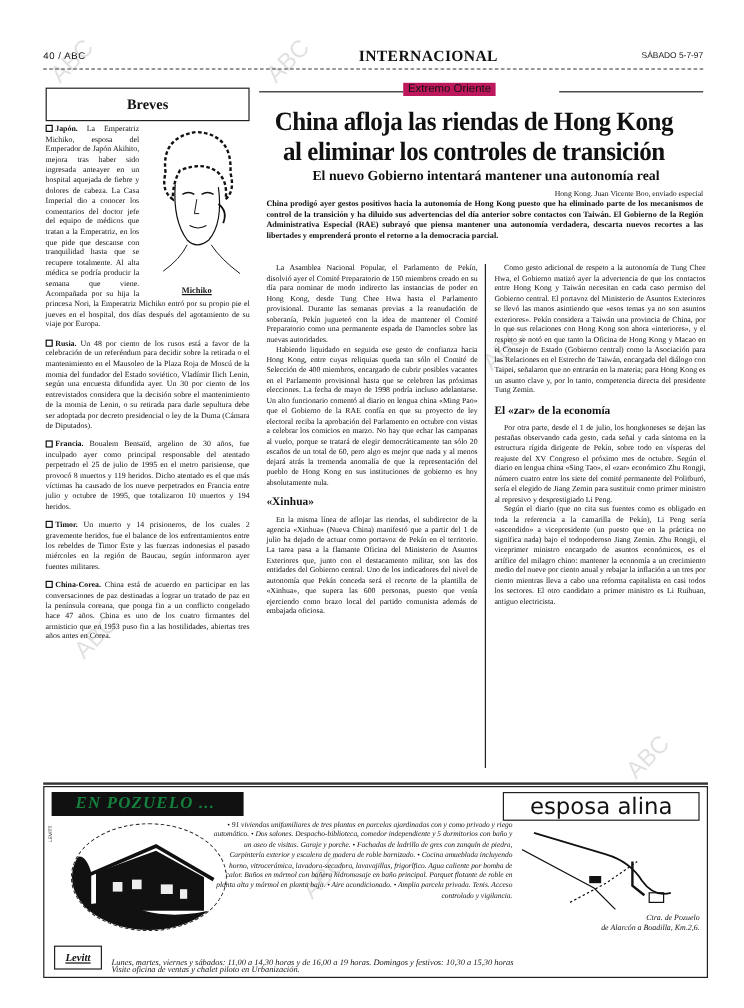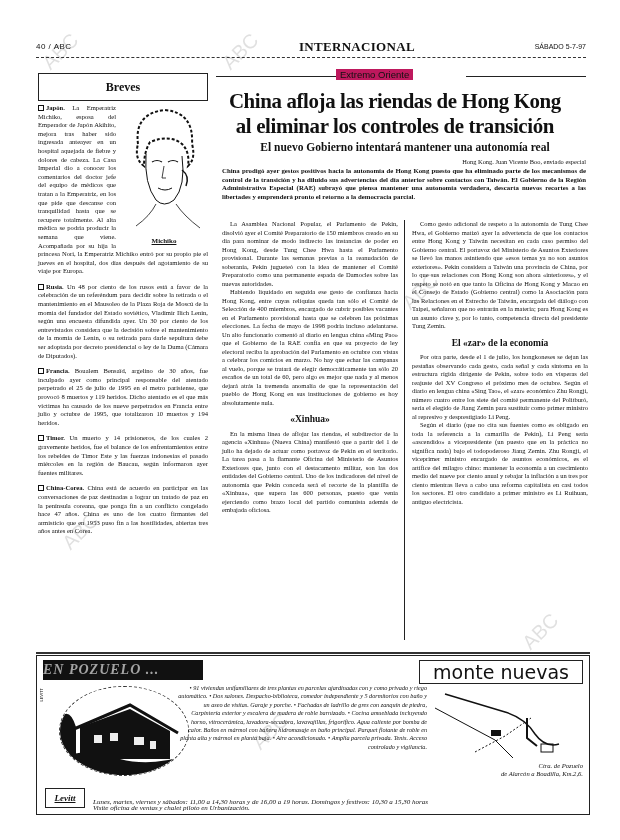--- a/index.html
+++ b/index.html
@@ -29,25 +29,25 @@
     .headline { position: absolute; left: 222px; top: 88px; width: 364px; font-family: "Liberation Serif", serif; font-weight: bold; font-size: 22px; line-height: 25px; letter-spacing: -0.4px; text-align: center; transform: scaleX(0.95); transform-origin: left top; }
     .subhead { position: absolute; left: 228px; top: 141px; width: 354px; font-family: "Liberation Serif", serif; font-weight: bold; font-size: 11.5px; text-align: center; }
     .byline { position: absolute; left: 400px; top: 158px; width: 186px; font-family: "Liberation Serif", serif; font-size: 6.4px; text-align: right; }
     .lead { position: absolute; left: 222px; top: 167px; width: 364px; font-family: "Liberation Serif", serif; font-weight: bold; font-size: 6.8px; line-height: 8.6px; text-align: justify; }
 
     .col { position: absolute; font-family: "Liberation Serif", serif; font-size: 6.5px; line-height: 8.5px; text-align: justify; }
     .col p { text-indent: 8px; }
     .col-mid { left: 222px; top: 220px; width: 176px; }
     .col-right { left: 412px; top: 220px; width: 176px; }
     .col-divider { position: absolute; left: 404px; top: 220px; width: 1px; height: 420px; background: #222; }
-    .subtitle { font-family: "Liberation Serif", serif; font-weight: bold; font-size: 9.5px; text-align: center; margin: 8px 0 6px 0; text-indent: 0 !important; }
+    .subtitle { font-family: "Liberation Serif", serif; font-weight: bold; font-size: 9.5px; margin: 8px 0 6px 0; text-indent: 0 !important; }
 
     .ad { position: absolute; left: 36px; top: 655px; width: 554px; height: 160px; border: 1.2px solid #222; }
     .ad-topline { position: absolute; left: 36px; top: 652px; width: 554px; height: 2px; background: #333; }
-    .ad-title { position: absolute; left: 6px; top: 4px; width: 160px; height: 20px; background: #111; color: #a3a3a3; font-family: "Liberation Serif", serif; font-style: italic; font-weight: bold; font-size: 14px; letter-spacing: 1px; padding-left: 0; line-height: 20px; }
+    .ad-title { position: absolute; left: 6px; top: 4px; width: 160px; height: 20px; background: #111; color: #15803d; font-family: "Liberation Serif", serif; font-style: italic; font-weight: bold; font-size: 14px; letter-spacing: 1px; padding-left: 20px; line-height: 20px; }
     .ad-oval { position: absolute; left: 22px; top: 30px; width: 130px; height: 90px; border-radius: 50%; border: 1px dashed #333; overflow: hidden; background: #fff; }
     .ad-brand { position: absolute; left: 382px; top: 4px; width: 164px; height: 24px; border: 1.2px solid #222; font-family: "DejaVu Sans", sans-serif; font-size: 19px; text-align: center; line-height: 22px; }
     .ad-features { position: absolute; left: 140px; top: 28px; width: 250px; font-family: "Liberation Serif", serif; font-style: italic; font-size: 6.2px; line-height: 8.4px; text-align: right; }
     .ad-slogan { position: absolute; left: 180px; top: 114px; width: 220px; text-align: center; font-family: "Liberation Serif", serif; font-style: italic; font-weight: bold; font-size: 9.5px; }
     .ad-map { position: absolute; left: 398px; top: 32px; width: 148px; height: 70px; }
     .ad-location { position: absolute; left: 398px; top: 106px; width: 148px; text-align: right; font-family: "Liberation Serif", serif; font-style: italic; font-size: 6.6px; line-height: 8px; }
     .ad-logo { position: absolute; left: 8px; top: 132px; width: 40px; height: 20px; border: 1px solid #222; font-family: "Liberation Serif", serif; font-style: italic; font-weight: bold; font-size: 9px; text-align: center; line-height: 18px; text-decoration: underline; }
     .ad-visit { position: absolute; left: 56px; top: 148px; font-family: Liberation Serif, serif; font-style: italic; font-size: 7px; }
     .ad-hours { position: absolute; left: 56px; top: 142px; font-family: "Liberation Serif", serif; font-style: italic; font-size: 7px; }
     .ad-vert { position: absolute; left: 2px; top: 32px; width: 8px; font-size: 4px; writing-mode: vertical-rl; transform: rotate(180deg); font-family: "Liberation Sans", sans-serif; }
@@ -148,21 +148,21 @@
       <path d="M20 40 L70 22 L110 44 L110 72 L20 72 Z" fill="#111"></path>
       <path d="M14 42 L70 18 L118 46" stroke="#111" stroke-width="3" fill="none"></path>
       <rect x="34" y="48" width="8" height="8" fill="#eee"></rect>
       <rect x="50" y="46" width="8" height="8" fill="#eee"></rect>
       <rect x="74" y="50" width="10" height="8" fill="#eee"></rect>
       <rect x="90" y="54" width="6" height="8" fill="#eee"></rect>
       <path d="M0 30 Q10 20 16 40 L16 72 L0 72 Z" fill="#111"></path>
     </svg>
   </div>
   <div class="ad-features">• 91 viviendas unifamiliares de tres plantas en parcelas ajardinadas con y como privado y riego automático. • Dos salones. Despacho-biblioteca, comedor independiente y 5 dormitorios con baño y un aseo de visitas. Garaje y porche. • Fachadas de ladrillo de gres con zanquín de piedra, Carpintería exterior y escalera de madera de roble barnizado. • Cocina amueblada incluyendo horno, vitrocerámica, lavadora-secadora, lavavajillas, frigorífico. Agua caliente por bomba de calor. Baños en mármol con bañera hidromasaje en baño principal. Parquet flotante de roble en planta alta y mármol en planta baja. • Aire acondicionado. • Amplia parcela privada. Tenis. Acceso controlado y vigilancia.</div>
-  <div class="ad-brand">monte nuevas</div>
+  <div class="ad-brand">esposa alina</div>
   <div class="ad-map">
     <svg viewBox="0 0 148 70" width="148" height="70">
       <path d="M10 6 L70 24 Q90 30 100 46 Q110 60 124 56" stroke="#111" stroke-width="1.5" fill="none"></path>
       <path d="M0 20 L60 52 L78 70" stroke="#111" stroke-width="1" fill="none"></path>
       <path d="M40 64 L70 48 L96 30" stroke="#111" stroke-width="1" stroke-dasharray="2 2" fill="none"></path>
       <path d="M92 30 L92 50 L102 58" stroke="#111" stroke-width="2" fill="none"></path>
       <rect x="56" y="42" width="10" height="6" fill="#111"></rect>
       <rect x="106" y="56" width="12" height="8" fill="none" stroke="#111" stroke-width="1"></rect>
     </svg>
   </div>

